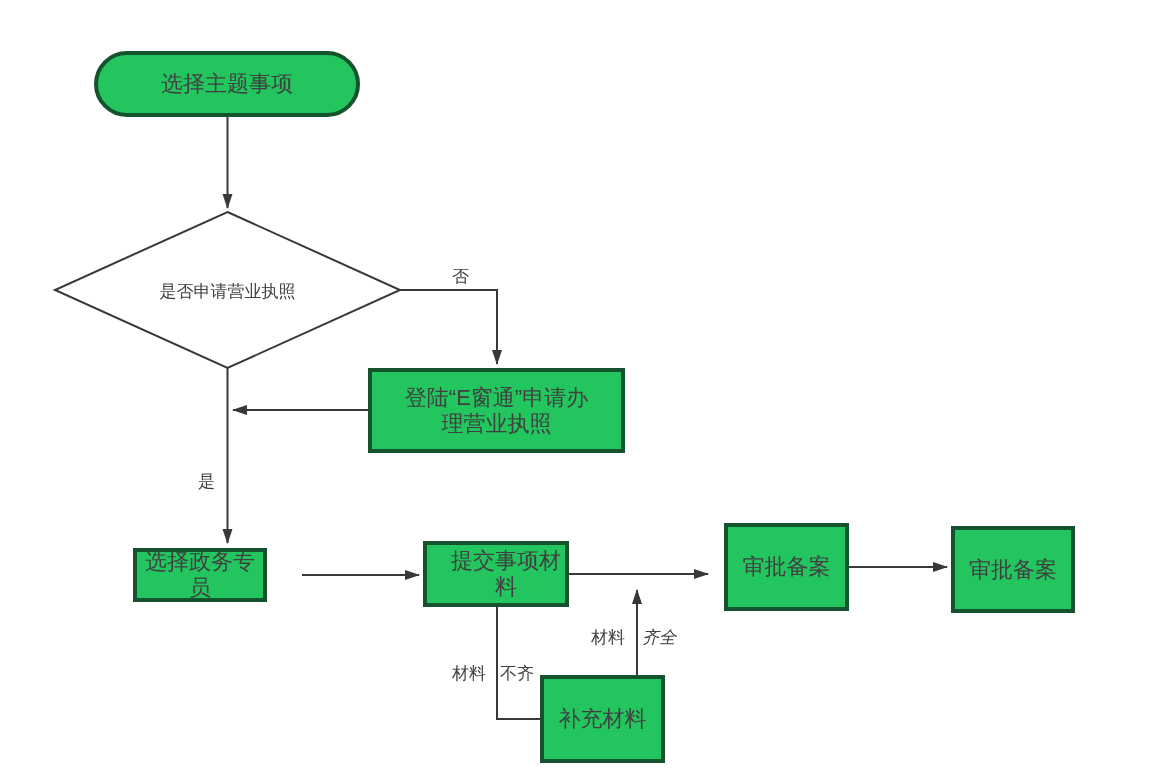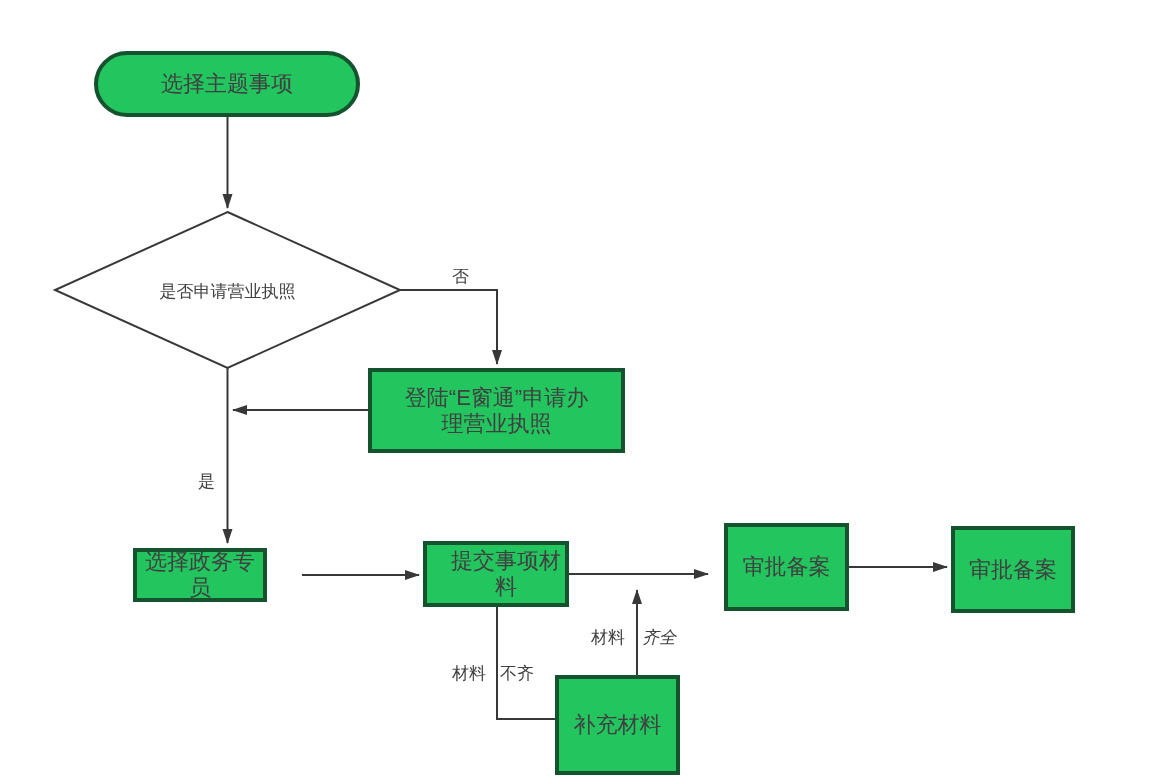--- a/index.html
+++ b/index.html
@@ -50,21 +50,21 @@
     color: #404040;
     white-space: nowrap;
   }
   
   .n-start       { left: 94px;  top: 51px;  width: 266px; height: 66px; }
   .n-ewindow     { left: 368px; top: 368px; width: 257px; height: 85px; padding: 0 27px; justify-content: center; }
   .n-specialist  { left: 133px; top: 548px; width: 134px; height: 54px; }
   .n-submit      { left: 423px; top: 541px; width: 146px; height: 66px; padding-left: 20px; }
   .n-approval    { left: 724px; top: 523px; width: 125px; height: 88px; }
   .n-result      { left: 951px; top: 526px; width: 124px; height: 87px; }
-  .n-supplement  { left: 555px; top: 675px; width: 125px; height: 100px; }
+  .n-supplement  { left: 540px; top: 675px; width: 125px; height: 88px; }
   .l-decision    { left: 77px;  top: 280px; width: 301px; }
   .l-no          { left: 452px; top: 266px; }
   .l-yes         { left: 198px; top: 471px; }
   .l-mat1        { left: 452px; top: 663px; }
   .l-incomplete  { left: 500px; top: 663px; }
   .l-mat2        { left: 591px; top: 627px; }
   .l-complete    { left: 642px; top: 627px; font-style: italic; }
 </style>
 </head>
 <body>

